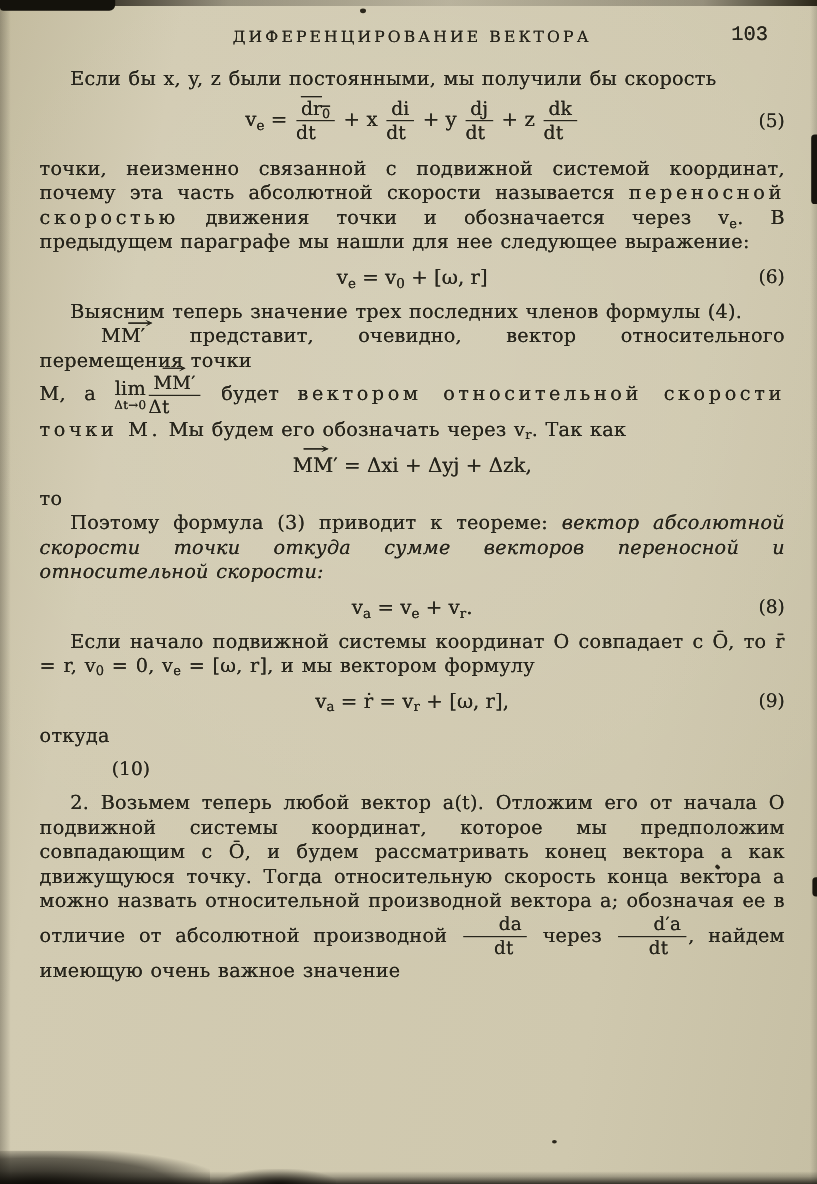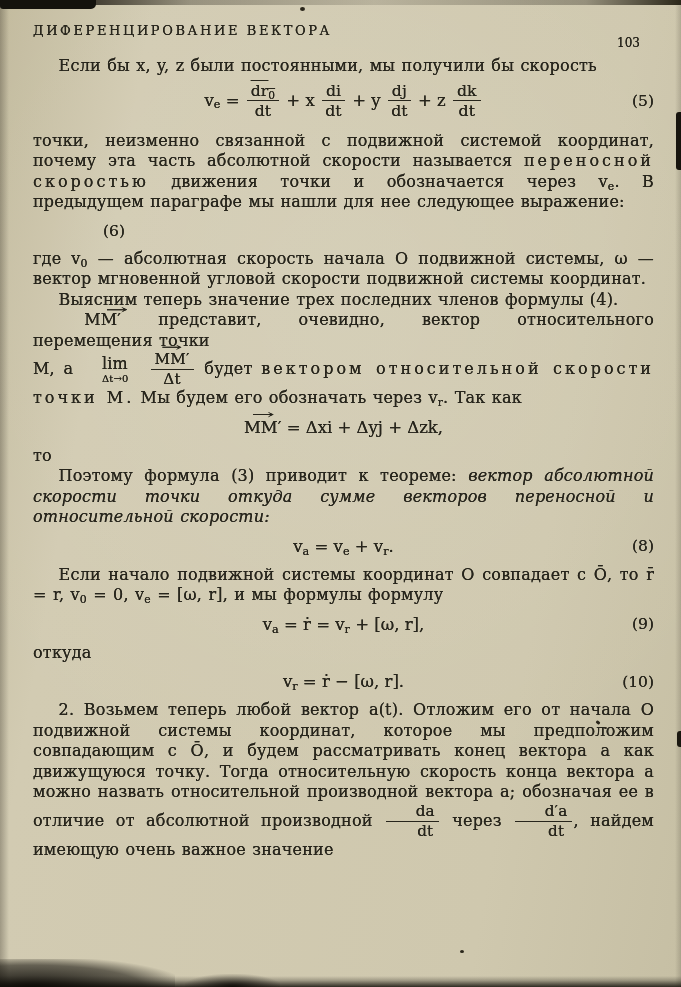--- a/index.html
+++ b/index.html
@@ -29,40 +29,40 @@
     background:linear-gradient(to left, rgba(40,35,25,.18), rgba(0,0,0,0)); }
   .right-mark1 { position:absolute; right:0; top:112px; width:5px; height:58px; background:#17140e; border-radius:3px 0 0 3px; }
   .right-mark2 { position:absolute; right:0; top:731px; width:4px; height:16px; background:#1a170f; border-radius:3px 0 0 3px; }
   .speck { position:absolute; background:#2a261b; border-radius:50%; }
   .sp1 { left:300px; top:7px; width:5px; height:4px; }
   .sp2 { left:596px; top:721px; width:4px; height:3px; transform:rotate(40deg); border-radius:1px; }
   .sp3 { left:604px; top:727px; width:3px; height:2px; }
   .sp4 { left:460px; top:950px; width:4px; height:3px; }
   
   .content { position:absolute; inset:0; padding:20px 27px 0 33px; box-sizing:border-box; }
-  .pagehead { position:relative; margin-bottom:16px; height:20px; }
+  .pagehead { position:relative; text-align:center; margin-bottom:16px; height:20px; }
   .running-title { font-size:13px; letter-spacing:2.6px; text-shadow:0 0 .4px currentColor; }
-  .page-number { position:absolute; right:14px; top:16px; font-size:12px; text-shadow:0 0 .4px currentColor; }
+  .page-number { position:absolute; right:14px; top:0; font-size:17px; text-shadow:0 0 .4px currentColor;font-family:Liberation Mono, monospace; }
   .para { margin:0; font-size:16px; line-height:20.5px; text-align:justify;
           letter-spacing:.2px; word-spacing:1px; text-shadow:0 0 .35px currentColor; }
   .indent { text-indent:1.6em; }
   .sperr { letter-spacing:3px; }
   .it { font-style:italic; }
   sub { font-size:.68em; vertical-align:-.25em; line-height:0; }
   
   .eq { display:flex; align-items:center; margin:9px 0; font-size:16.5px; text-shadow:0 0 .35px currentColor; }
   .eq-first { margin:5px 0 11px; }
   .eq-spacer { width:46px; }
   .eq-mid { flex:1; text-align:center; }
   .eq-no { width:46px; text-align:right; font-size:15.5px; }
-  .fr { display:inline-block; vertical-align:middle; text-align:center; line-height:1.12; font-size:.95em; margin:0 2px; }
+  .fr { display:inline-block; vertical-align:middle; text-align:left; line-height:1.12; font-size:.95em; margin:0 2px; }
   .fr .n { display:block; border-bottom:1.3px solid currentColor; padding:0 4px 1px; }
   .fr .d { display:block; padding-top:1px; }
   .ovl { text-decoration:overline; }
-  .lim { display:inline-block; vertical-align:middle; line-height:1; margin:0 20px; }
+  .lim { display:inline-block; vertical-align:middle; text-align:center; line-height:1; margin:0 0; }
   .lim .t { display:block; font-size:1em; }
   .lim .s { display:block; font-size:.62em; margin-top:2px; }
   .vec { position:relative; display:inline-block; }
   .vec .arr { position:absolute; top:-.8em; left:50%; transform:translateX(-50%) scaleX(2.1); font-size:.8em; }
 </style>
 </head>
 <body>
 
 <div class="page">
   <div class="left-shade"></div>
@@ -93,24 +93,24 @@
       <span class="eq-mid">
         <span>v</span><sub>e</sub><span> = </span><span class="fr"><span class="n ovl"><span>dr</span><sub>0</sub></span><span class="d">dt</span></span><span> + x </span><span class="fr"><span class="n">di</span><span class="d">dt</span></span><span> + y </span><span class="fr"><span class="n">dj</span><span class="d">dt</span></span><span> + z </span><span class="fr"><span class="n">dk</span><span class="d">dt</span></span>
       </span>
       <span class="eq-no">(5)</span>
     </div>
 
     <p class="para"><span>точки, неизменно связанной с подвижной системой координат, почему эта часть абсолютной скорости называется </span><span class="sperr">переносной скоростью</span><span> движения точки и обозначается через v</span><sub>e</sub><span>. В предыдущем параграфе мы нашли для нее следующее выражение:</span></p>
 
     <div class="eq">
       <span class="eq-spacer"></span>
+      <span class="eq-mid"><span>v</span><sub>e</sub><span> = v</span><sub>0</sub><span> + [ω, r]</span></span>
       <span class="eq-no">(6)</span>
     </div>
 
-    <p class="para"><span>где v</span><sub>0</sub><span> — абсолютная скорость начала O подвижной системы, ω — вектор мгновенной угловой скорости подвижной системы координат.</span></p>
 
     <p class="para indent"><span>Выясним теперь значение трех последних членов формулы (4).</span></p>
 
     <p class="para indent"><span class="vec"><span class="arr">→</span><span>MM′</span></span><span> представит, очевидно, вектор относительного перемещения точки</span></p>
 
     <p class="para"><span>M, а </span><span class="lim"><span class="t">lim</span><span class="s">Δt→0</span></span><span class="fr"><span class="n"><span class="vec"><span class="arr">→</span><span>MM′</span></span></span><span class="d">Δt</span></span><span> будет </span><span class="sperr">вектором относительной скорости точки M.</span><span> Мы будем его обозначать через v</span><sub>r</sub><span>. Так как</span></p>
 
     <div class="eq">
       <span class="eq-spacer"></span>
       <span class="eq-mid"><span class="vec"><span class="arr">→</span><span>MM′</span></span><span> = Δxi + Δyj + Δzk,</span></span>
@@ -121,32 +121,31 @@
 
 
     <p class="para indent"><span>Поэтому формула (3) приводит к теореме: </span><span class="it">вектор абсолютной скорости точки откуда сумме векторов переносной и относительной скорости:</span></p>
 
     <div class="eq">
       <span class="eq-spacer"></span>
       <span class="eq-mid"><span>v</span><sub>a</sub><span> = v</span><sub>e</sub><span> + v</span><sub>r</sub><span>.</span></span>
       <span class="eq-no">(8)</span>
     </div>
 
-    <p class="para indent"><span>Если начало подвижной системы координат O совпадает с Ō, то r̄ = r, v</span><sub>0</sub><span> = 0, v</span><sub>e</sub><span> = [ω, r], и мы формулы формулу</span></p>
+    <p class="para indent"><span>Если начало подвижной системы координат O совпадает с Ō, то r̄ = r, v</span><sub>0</sub><span> = 0, v</span><sub>e</sub><span> = [ω, r], и мы вектором формулу</span></p>
 
     <div class="eq">
       <span class="eq-spacer"></span>
       <span class="eq-mid"><span>v</span><sub>a</sub><span> = ṙ = v</span><sub>r</sub><span> + [ω, r],</span></span>
       <span class="eq-no">(9)</span>
     </div>
 
     <p class="para"><span>откуда</span></p>
 
     <div class="eq">
       <span class="eq-spacer"></span>
-      <span class="eq-mid"><span>v</span><sub>r</sub><span> = ṙ − [ω, r].</span></span>
       <span class="eq-no">(10)</span>
     </div>
 
     <p class="para indent"><span>2. Возьмем теперь любой вектор a(t).  Отложим его от начала O подвижной системы координат, которое мы предположим совпадающим с Ō, и будем рассматривать конец вектора a как движущуюся точку. Тогда относительную скорость конца вектора a можно назвать относительной производной вектора a; обозначая ее в отличие от абсолютной производной </span><span class="fr"><span class="n">da</span><span class="d">dt</span></span><span> через </span><span class="fr"><span class="n">d′a</span><span class="d">dt</span></span><span>,  найдем имеющую очень важное значение</span></p>
 
   </div>
 </div>
 
 </body></html>

